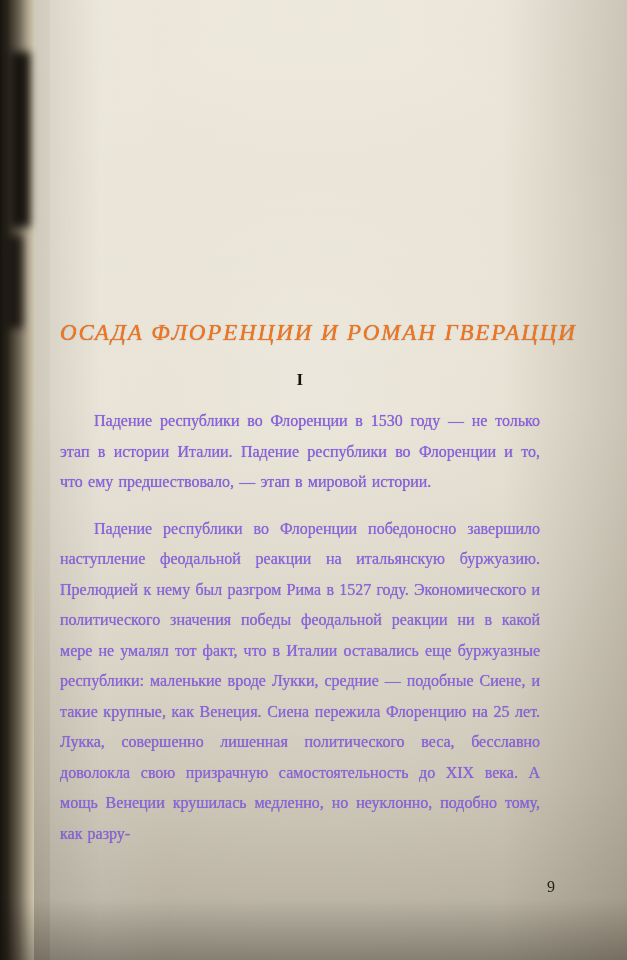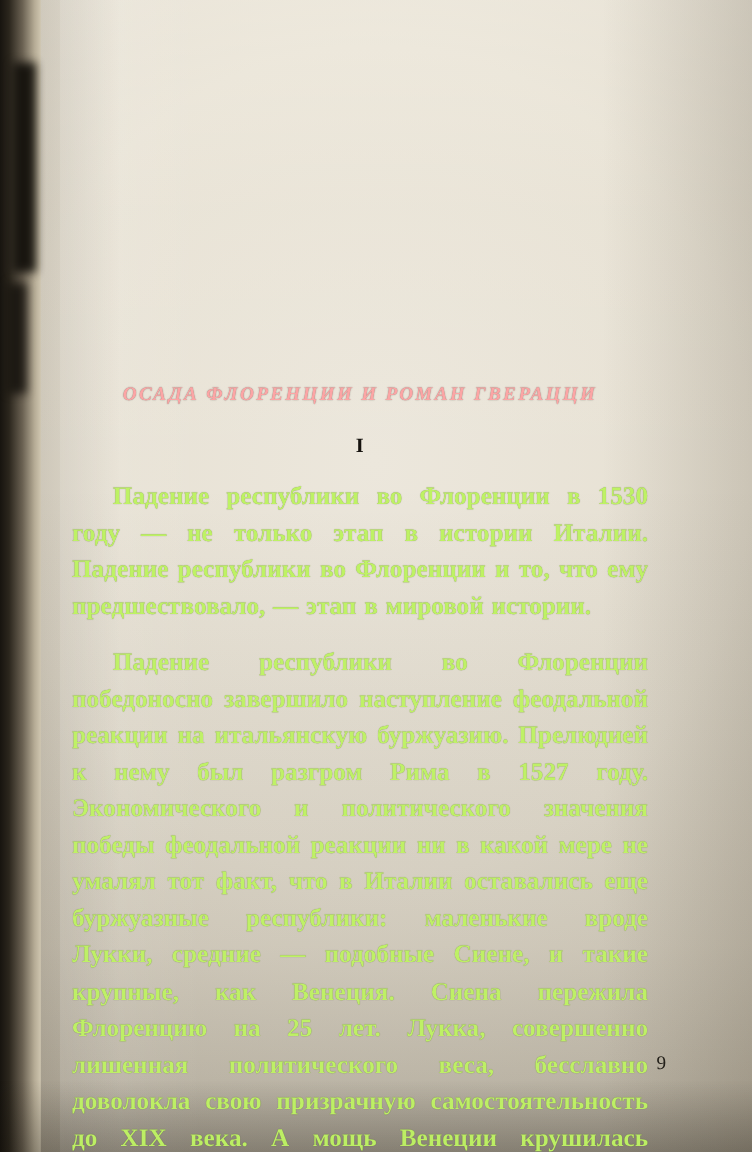--- a/index.html
+++ b/index.html
@@ -101,49 +101,48 @@
     left: 60px;
     top: 320px;
     width: 480px;
     z-index: 7;
     color: #1d1a15;
   }
 
   .chapter-title {
     font-family: "Liberation Serif", serif;
     font-style: italic;
-    font-weight: bold;
-    font-size: 16px;
+    font-weight: normal;
+    font-size: 23px;
     letter-spacing: 1.9px;
     text-align: center;
-    color: #fca5a5;
+    color: #f97316;
     margin: 0 0 24px 0;
     white-space: nowrap;
     text-shadow: 0 0 1px rgba(20,16,10,0.55);
   }
 
   .section-number {
     text-align: center;
     font-size: 17px;
     font-weight: bold;
     margin: 0 0 16px 0;
     color: #16130f;
     letter-spacing: .5px;
   }
 
   p.body {
     margin: 0;
-    font-size: 21px;
+    font-size: 16px;
     line-height: 30.5px;
     text-align: justify;
     text-indent: 34px;
-    color: #bef264;
+    color: #8b5cf6;
     word-spacing: 1.2px;
     text-shadow: 0 0 0.7px rgba(25,20,14,0.5);
-    font-weight: bold;
   }
   p.body + p.body { margin-top: 16px; }
 
   
   .soft1 { filter: blur(0.15px); }
   .soft2 { filter: blur(0.35px); opacity: .97; }
 
   .page-number {
     position: absolute;
     z-index: 7;

